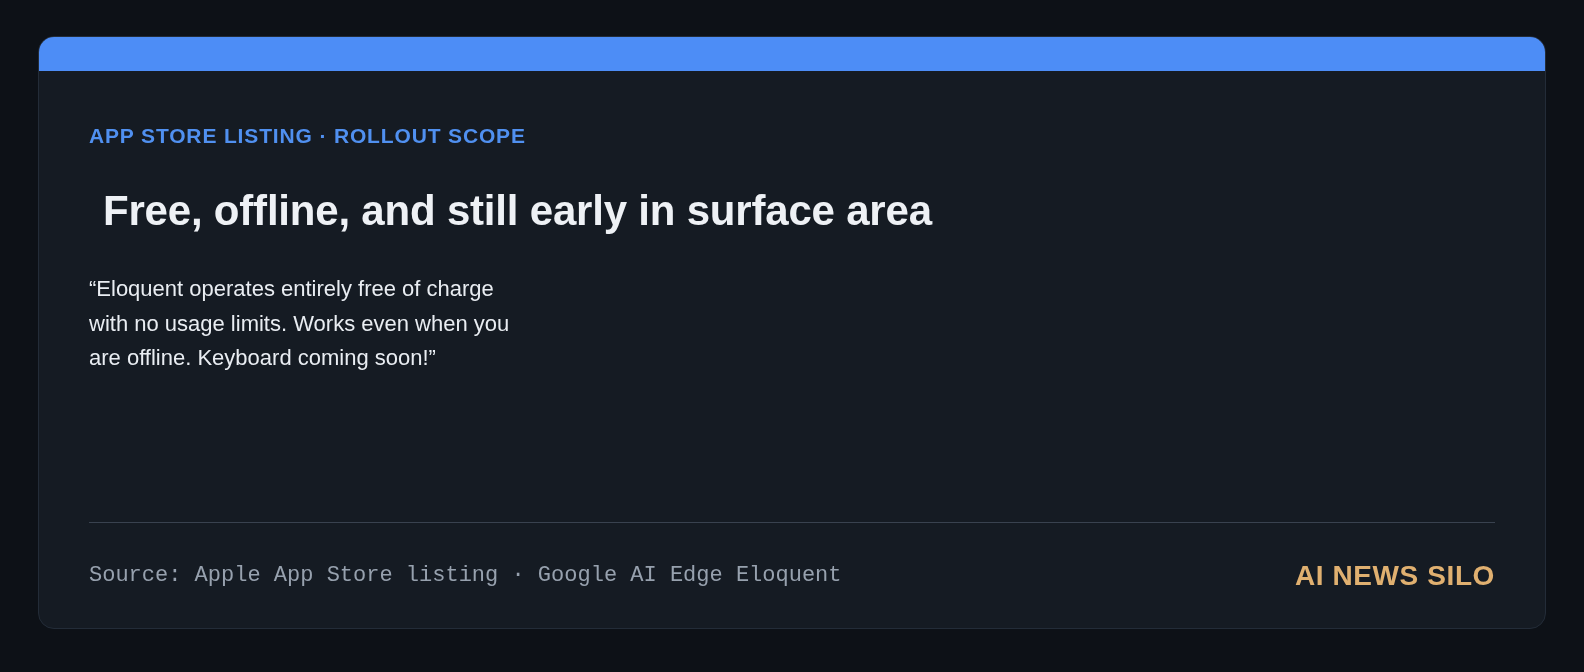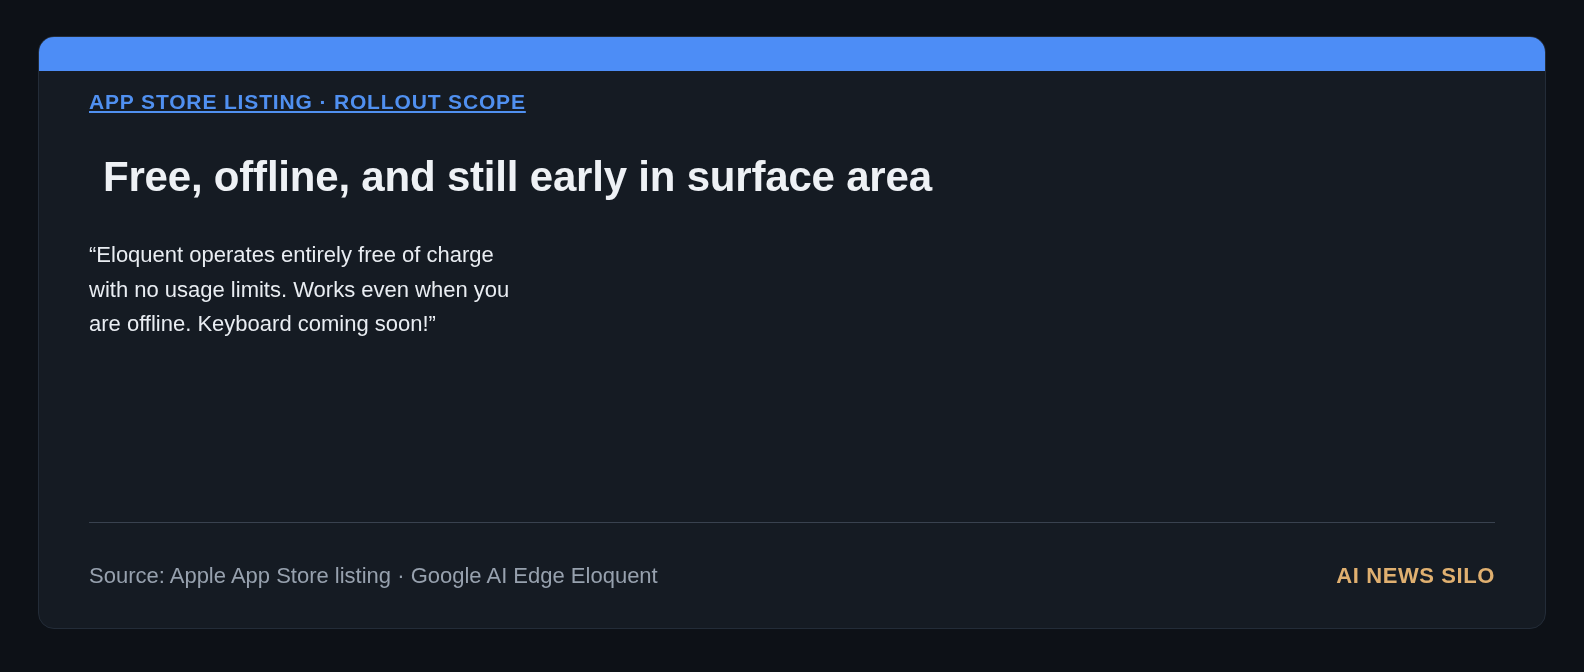--- a/index.html
+++ b/index.html
@@ -49,28 +49,27 @@
     left: 0;
     top: 34px;
     right: 0;
     bottom: 0;
     padding: 0 50px;
     box-sizing: border-box;
   }
 
   .kicker {
     margin: 0;
-    padding-top: 20px;
+    padding-top: 54px;
     font-size: 21px;
     font-weight: bold;
     letter-spacing: 0.85px;
     color: #5090f0;
     line-height: 1;
     white-space: nowrap;
-    text-decoration: underline;
   }
 
   .headline {
     margin: 14px;
     padding-top: 28px;
     font-size: 42px;
     font-weight: bold;
     color: #eef1f5;
     line-height: 1.08;
     letter-spacing: -0.2px;
@@ -98,24 +97,25 @@
     display: flex;
     align-items: center;
     justify-content: space-between;
   }
 
   .source {
     font-size: 22px;
     color: #97a1ae;
     line-height: 1;
     white-space: nowrap;
+    font-family: Liberation Mono, monospace;
   }
 
   .brand {
-    font-size: 22px;
+    font-size: 28px;
     font-weight: bold;
     color: #e0b070;
     letter-spacing: 0.6px;
     line-height: 1;
     white-space: nowrap;
   }
 </style>
 </head>
 <body>
 

